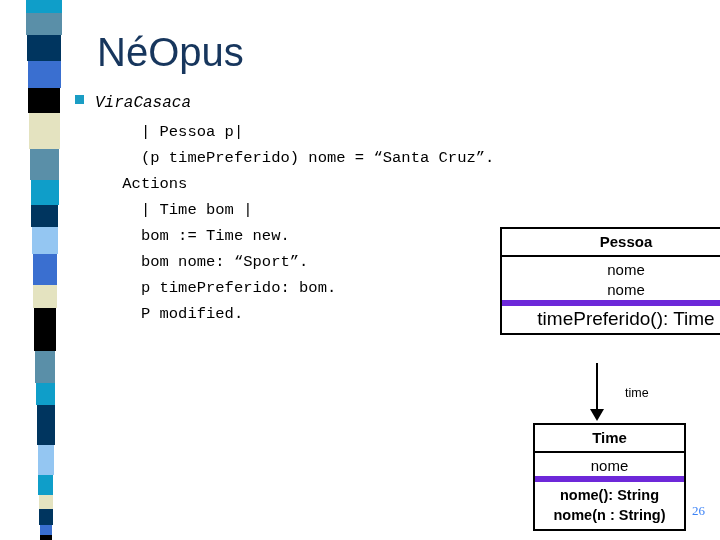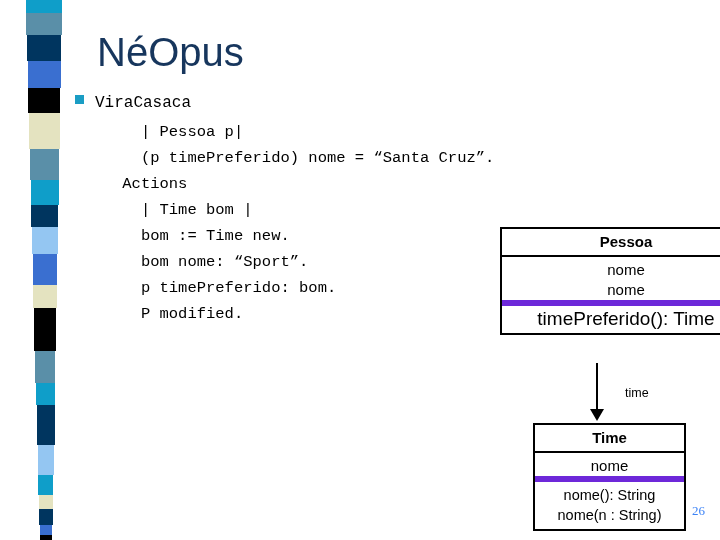--- a/index.html
+++ b/index.html
@@ -55,20 +55,21 @@
     margin-right: 11px;
     position: relative;
     top: -3px;
     flex: none;
   }
   #bullet-label {
     font-family: "Liberation Mono", monospace;
     font-size: 16px;
     color: #000000;
     white-space: nowrap;
+    font-style: italic;
   }
 
   
   #code {
     position: absolute;
     left: 113px;
     top: 119px;
     font-family: "Liberation Mono", monospace;
     font-size: 15.5px;
     line-height: 26px;
@@ -105,21 +106,21 @@
     text-align: center;
     font-size: 15px;
     padding: 3px 2px 4px 2px;
     box-sizing: border-box;
     line-height: 20px;
   }
 
   #box-pessoa { left: 500px; top: 227px; width: 252px; }
   #box-time   { left: 533px; top: 423px; width: 153px; }
   #box-time .uml-name { font-size: 15px; }
-  #box-time .uml-ops  { font-size: 14.5px; font-weight: normal; }
+  #box-time .uml-ops  { font-size: 14.5px; font-weight: bold; }
   #box-time .uml-attrs { font-size: 15px; }
   #box-pessoa .uml-attrs { font-weight: normal; }
   #box-pessoa .uml-ops  { font-size: 19px; }
 
   
   #assoc {
     position: absolute;
     left: 596px;
     top: 363px;
     width: 2px;

